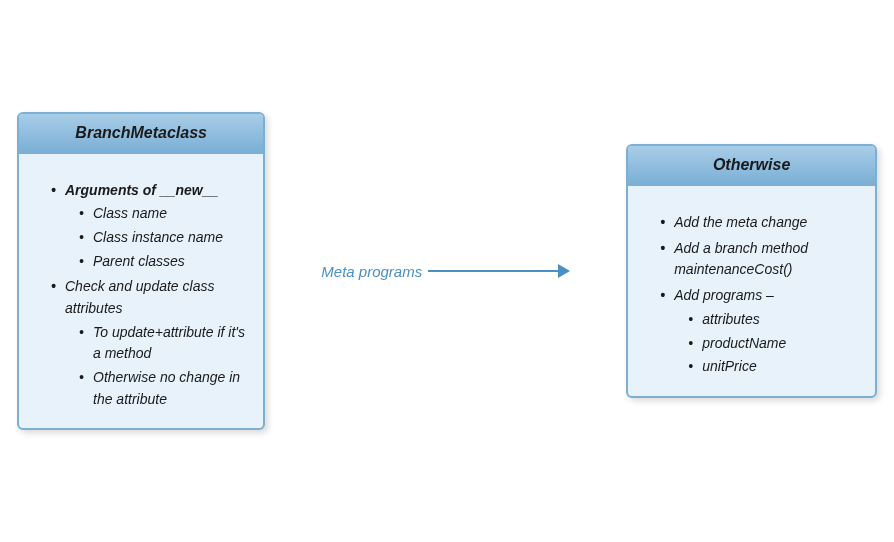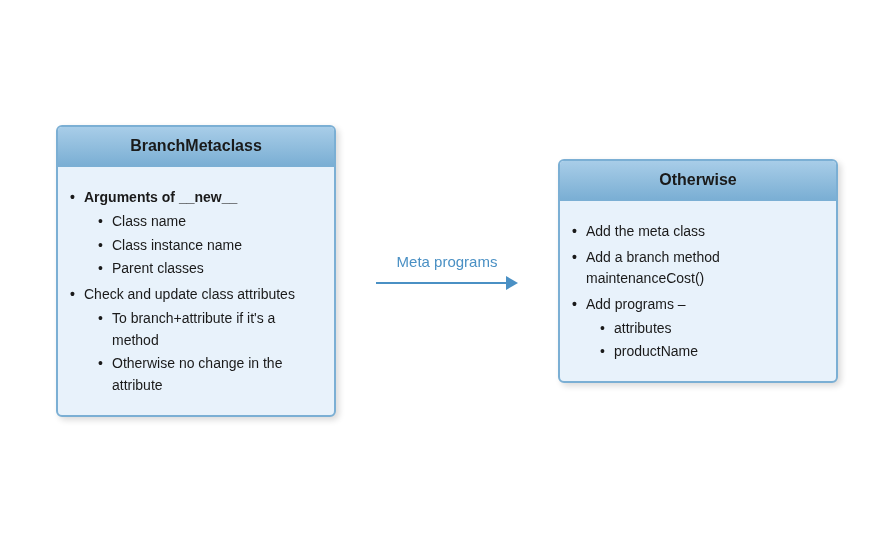--- a/index.html
+++ b/index.html
@@ -12,22 +12,23 @@
       display: flex;
       align-items: center;
       justify-content: center;
       overflow: hidden;
     }
 
     .diagram-container {
       display: flex;
       align-items: center;
       justify-content: center;
-      gap: 40px;
+      gap: 56px;
       width: 860px;
+      font-style: italic;
     }
 
     .uml-box {
       border: 2px solid #7bafd4;
       border-radius: 6px;
       background: #e8f2fb;
       min-width: 240px;
       max-width: 280px;
       box-shadow: 3px 3px 6px rgba(0,0,0,0.15);
       overflow: hidden;
@@ -37,23 +38,24 @@
       background: linear-gradient(180deg, #a8cde8 0%, #7bafd4 100%);
       text-align: center;
       padding: 10px 12px;
       font-size: 16px;
       font-weight: 600;
       color: #1a1a1a;
       border-bottom: 2px solid #7bafd4;
     }
 
     .uml-body {
-      padding: 20px 12px 14px 12px;
+      padding: 26px 12px 14px 12px;
       line-height: 1.55;
       color: #1a1a1a;
+      margin-left: 20px;
     }
 
     .uml-body ul {
       list-style: none;
       padding-left: 0;
     }
 
     .uml-body > ul > li {
       margin-bottom: 4px;
       padding-left: 14px;
@@ -83,21 +85,21 @@
       position: absolute;
       left: 0;
     }
 
     .bold {
       font-weight: bold;
     }
 
     .arrow-area {
       display: flex;
-      flex-direction: column;
+      flex-direction: row;
       align-items: center;
       gap: 6px;
       flex-shrink: 0;
     }
 
     .arrow-label {
       color: #4a90c4;
       font-size: 15px;
       font-weight: 500;
       white-space: nowrap;
@@ -135,50 +137,51 @@
           <span class="bold">Arguments of __new__</span>
           <ul>
             <li><span>Class name</span></li>
             <li><span>Class instance name</span></li>
             <li><span>Parent classes</span></li>
           </ul>
         </li>
         <li>
           <span>Check and update class attributes</span>
           <ul>
-            <li><span>To branch+attribute if it's a method</span></li>
+            <li><span>To update+attribute if it's a method</span></li>
             <li><span>Otherwise no change in the attribute</span></li>
           </ul>
         </li>
       </ul>
     </div>
   </div>
 
   <div class="arrow-area">
     <span class="arrow-label">Meta programs</span>
     <div class="arrow-line">
       <div class="arrow-shaft"></div>
       <div class="arrow-head"></div>
     </div>
   </div>
 
   <div class="uml-box">
     <div class="uml-header">Otherwise</div>
     <div class="uml-body">
       <ul>
         <li>
-          <span>Add the meta class</span>
+          <span>Add the meta change</span>
         </li>
         <li>
           <span>Add a branch method maintenanceCost()</span>
         </li>
         <li>
           <span>Add programs –</span>
           <ul>
             <li><span>attributes</span></li>
             <li><span>productName</span></li>
+            <li><span>unitPrice</span></li>
           </ul>
         </li>
       </ul>
     </div>
   </div>
 
 </div>
 
 </body></html>

